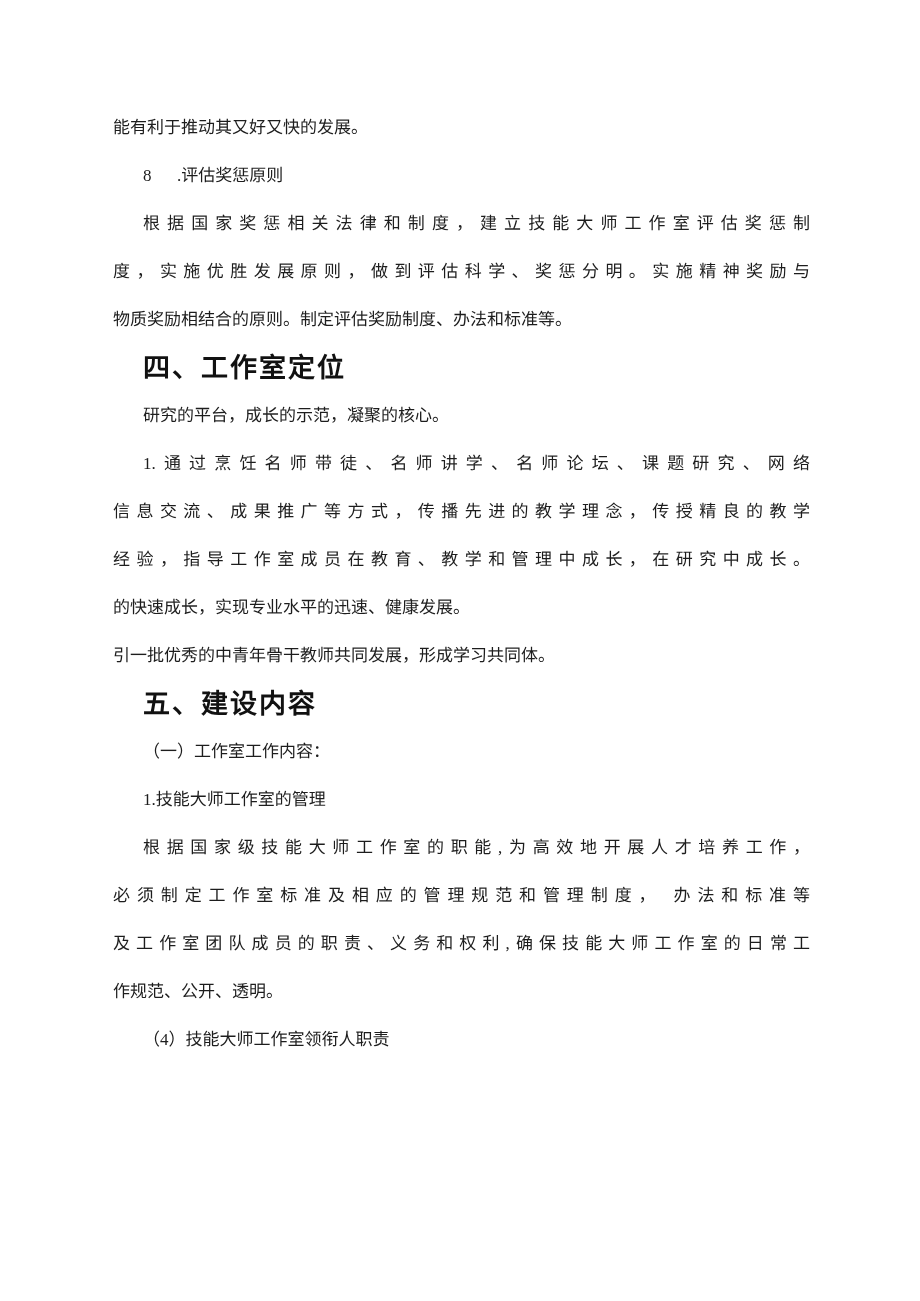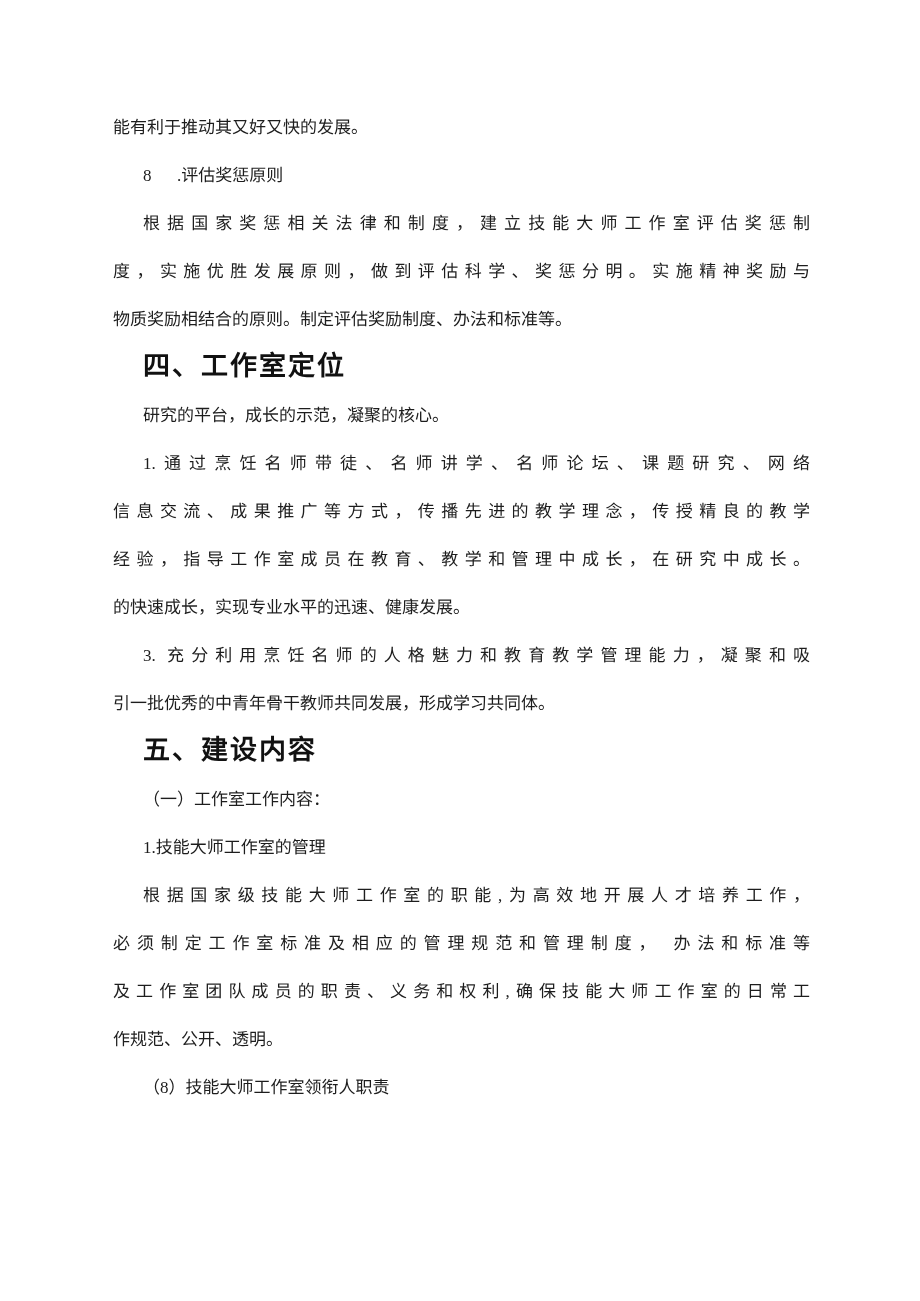--- a/index.html
+++ b/index.html
@@ -33,21 +33,21 @@
   .ind {
     text-indent: 30px;
   }
   
   .fill {
     text-align: justify;
     text-align-last: justify;
   }
   
   .head {
-    font-family: Liberation Mono, monospace;
+    font-family: Liberation Serif, serif;
     font-weight: 700;
     font-size: 27px;
     letter-spacing: 2px;
     color: #111111;
   }
 </style>
 </head>
 <body>
 
 <div class="doc-page">
@@ -57,25 +57,24 @@
   <div class="line ind fill">根据国家奖惩相关法律和制度，建立技能大师工作室评估奖惩制</div>
   <div class="line fill">度，实施优胜发展原则，做到评估科学、奖惩分明。实施精神奖励与</div>
   <div class="line">物质奖励相结合的原则。制定评估奖励制度、办法和标准等。</div>
 
   <div class="line head ind">四、工作室定位</div>
   <div class="line ind">研究的平台，成长的示范，凝聚的核心。</div>
   <div class="line ind fill">1.通过烹饪名师带徒、名师讲学、名师论坛、课题研究、网络</div>
   <div class="line fill">信息交流、成果推广等方式，传播先进的教学理念，传授精良的教学</div>
   <div class="line fill">经验，指导工作室成员在教育、教学和管理中成长，在研究中成长。</div>
   <div class="line">的快速成长，实现专业水平的迅速、健康发展。</div>
-  <div class="line ind fill">3. 充分利用烹饪名师的人格魅力和教育教学管理能力，凝聚和吸</div>
   <div class="line">引一批优秀的中青年骨干教师共同发展，形成学习共同体。</div>
 
   <div class="line head ind">五、建设内容</div>
   <div class="line ind">（一）工作室工作内容：</div>
   <div class="line ind">1.技能大师工作室的管理</div>
   <div class="line ind fill">根据国家级技能大师工作室的职能,为高效地开展人才培养工作，</div>
   <div class="line fill">必须制定工作室标准及相应的管理规范和管理制度， 办法和标准等</div>
   <div class="line fill">及工作室团队成员的职责、义务和权利,确保技能大师工作室的日常工</div>
   <div class="line">作规范、公开、透明。</div>
-  <div class="line ind">（8）技能大师工作室领衔人职责</div>
+  <div class="line ind">（4）技能大师工作室领衔人职责</div>
 
 </div>
 
 </body></html>

